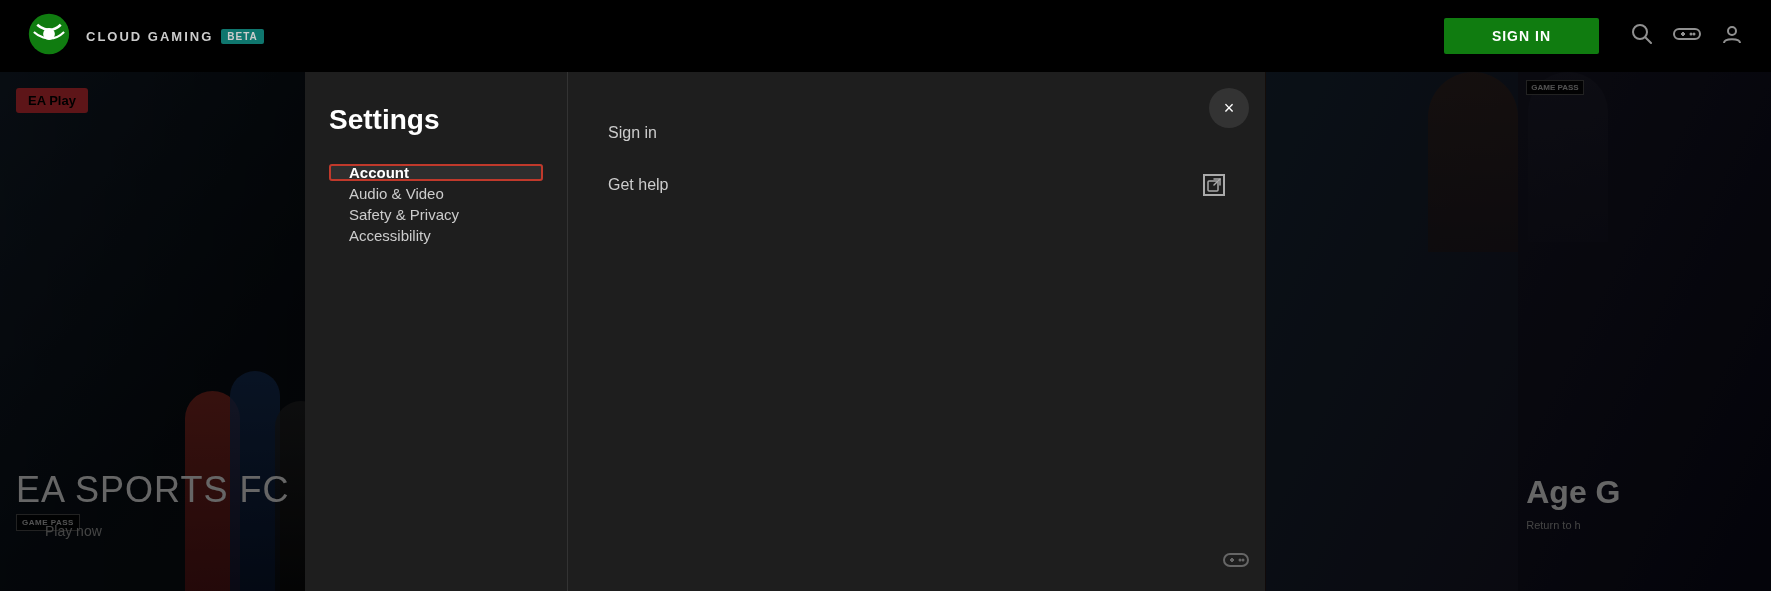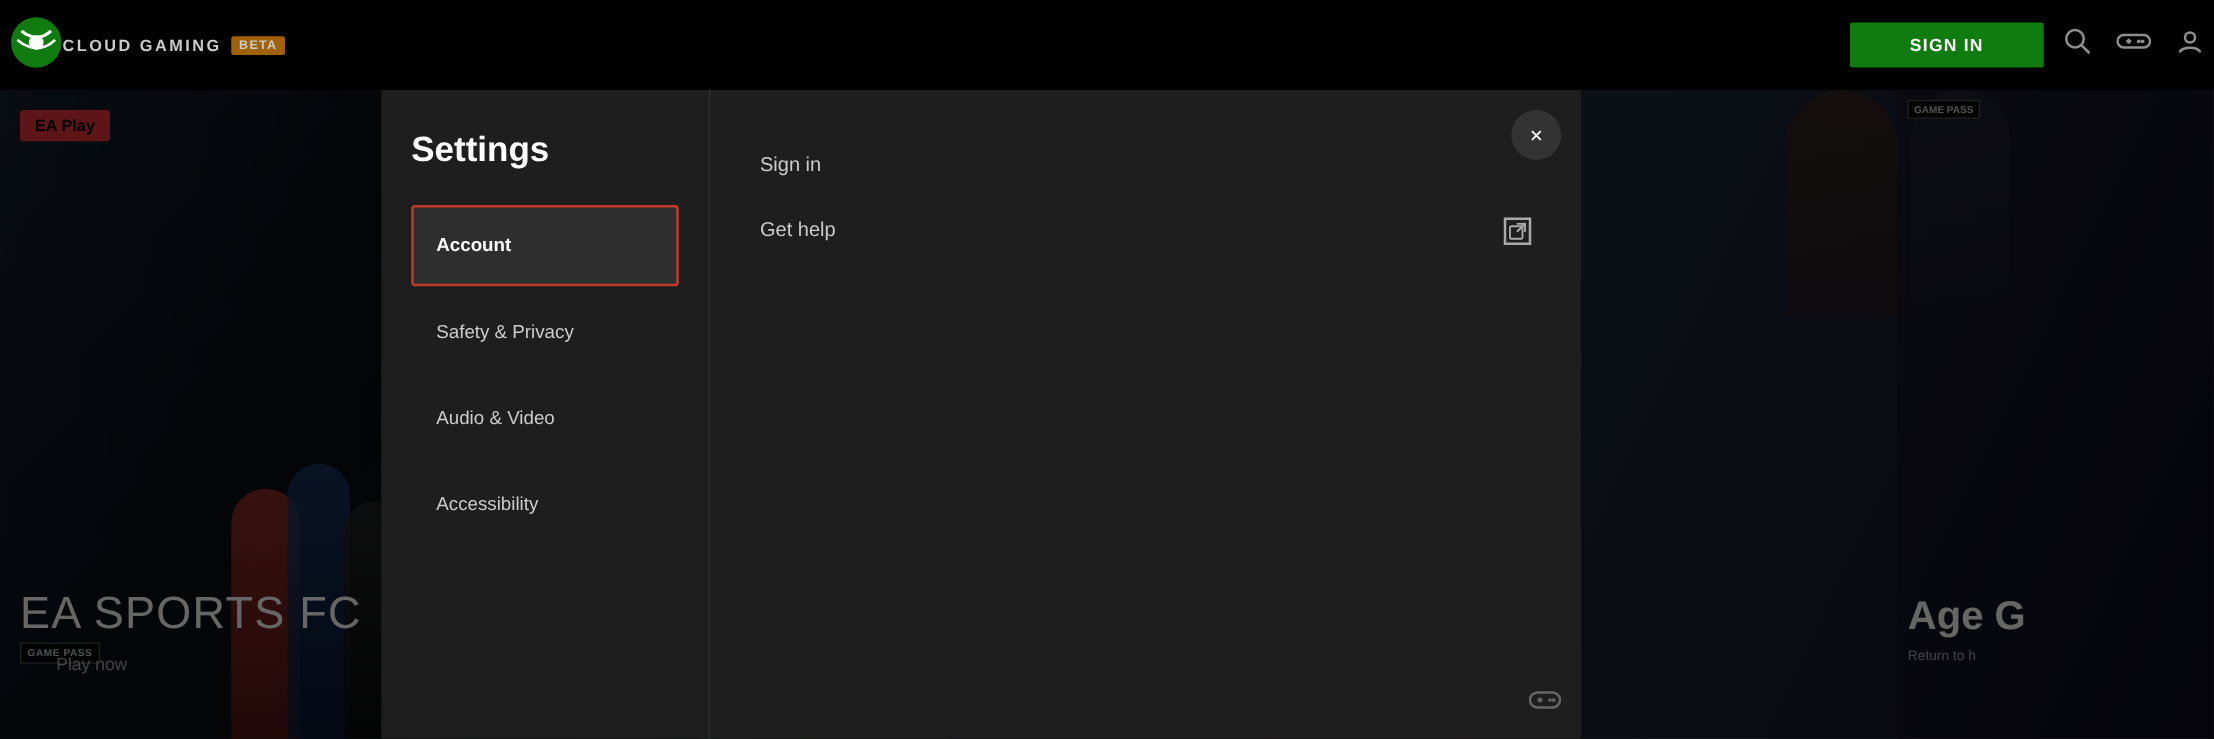--- a/index.html
+++ b/index.html
@@ -23,43 +23,44 @@
     
     .navbar {
       position: absolute;
       top: 0;
       left: 0;
       right: 0;
       height: 72px;
       background: rgba(0,0,0,0.85);
       display: flex;
       align-items: center;
-      padding: 0 8px;
+      padding: 0 28px;
       z-index: 10;
+      gap: 16px;
     }
 
     .xbox-logo {
       width: 42px;
       height: 42px;
       flex-shrink: 0;
     }
 
     .nav-cloud-gaming {
       display: flex;
       align-items: center;
       gap: 8px;
       color: #ccc;
       font-size: 13px;
       font-weight: 600;
       letter-spacing: 2px;
       text-transform: uppercase;
     }
 
     .beta-badge {
-      background: #a16207;
+      background: #0f766e;
       color: #ccc;
       font-size: 10px;
       font-weight: 700;
       padding: 2px 6px;
       border-radius: 2px;
       letter-spacing: 1px;
     }
 
     .nav-spacer { flex: 1; }
 
@@ -233,21 +234,21 @@
     }
 
     .settings-title {
       color: #fff;
       font-size: 28px;
       font-weight: 700;
       margin-bottom: 24px;
     }
 
     .settings-nav-item {
-      padding: 24px 20px;
+      padding: 0 20px;
       color: #ccc;
       font-size: 15px;
       font-weight: 500;
       cursor: pointer;
       border-radius: 3px;
       position: relative;
     }
 
     .settings-nav-item.active {
       background: #2e2e2e;
@@ -497,25 +498,25 @@
   <div class="settings-inner">
 
     <div class="settings-sidebar">
       <div class="settings-title">Settings</div>
 
       <div class="settings-nav-item active">
         <span>Account</span>
       </div>
 
       <div class="settings-nav-item">
+        <span>Audio &amp; Video</span>
+      </div>
+
+      <div class="settings-nav-item">
         <span>Safety &amp; Privacy</span>
-      </div>
-
-      <div class="settings-nav-item">
-        <span>Audio &amp; Video</span>
       </div>
 
       <div class="settings-nav-item">
         <span>Accessibility</span>
       </div>
     </div>
 
     <div class="settings-content">
 
       <div class="settings-content-item">

